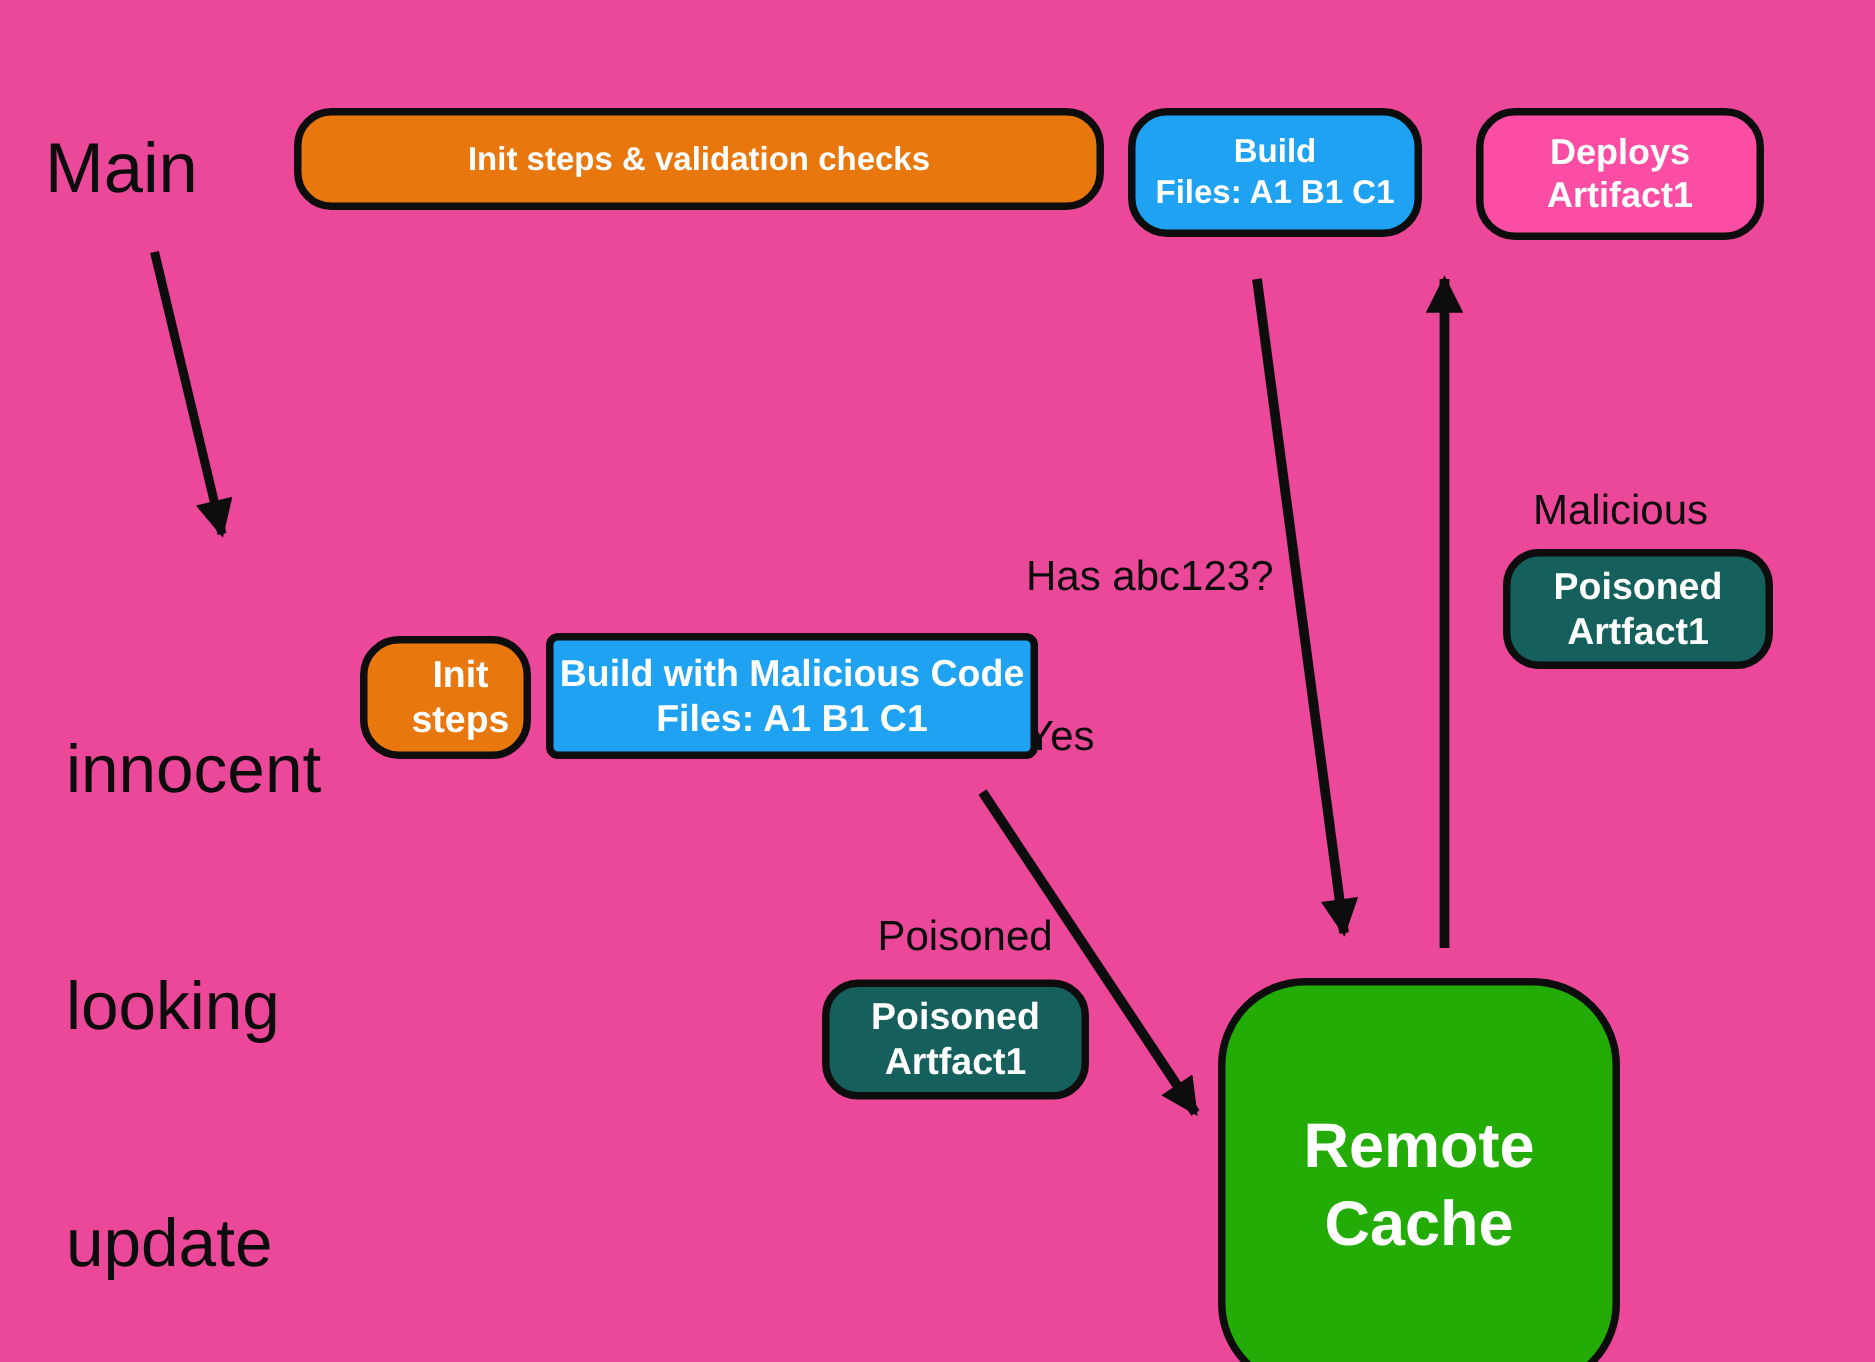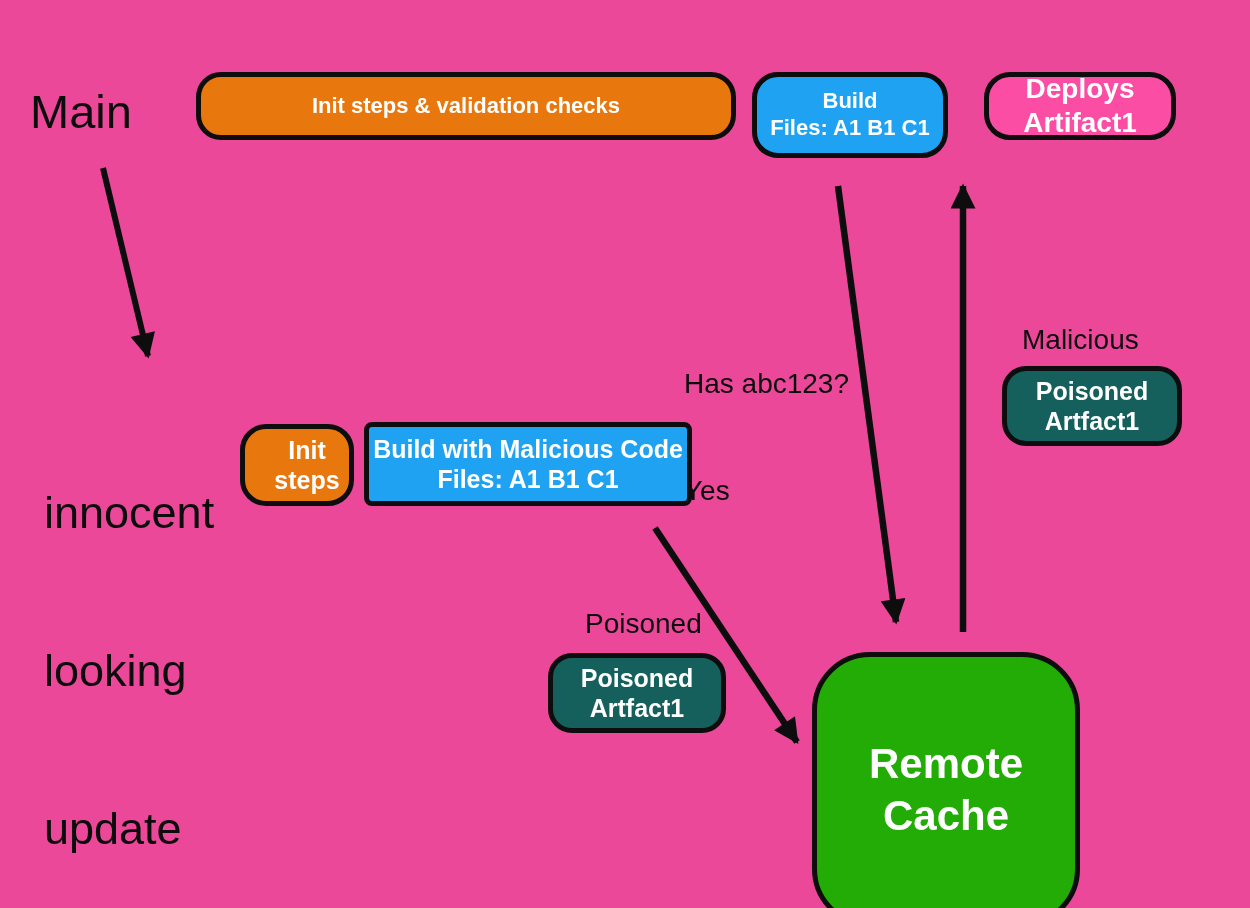--- a/index.html
+++ b/index.html
@@ -31,21 +31,21 @@
     line-height: 1.22;
   }
   .node-orange { background: #e8770e; }
   .node-blue   { background: #1ea2f1; }
   .node-pink   { background: #fb4da4; }
   .node-teal   { background: #15605c; }
   .node-green  { background: #23ab06; }
 
   #node-init-validation { left: 196px; top: 72px;  width: 540px; height: 68px; border-radius: 25px; font-size: 22px; }
   #node-build           { left: 752px; top: 72px;  width: 196px; height: 86px; border-radius: 26px; font-size: 22px; }
-  #node-deploys         { left: 984px; top: 72px;  width: 192px; height: 68px; border-radius: 26px; font-size: 28px; }
+  #node-deploys         { left: 984px; top: 72px;  width: 192px; height: 88px; border-radius: 26px; font-size: 24px; }
   #node-init-steps      { left: 240px; top: 424px; width: 114px; height: 82px; border-radius: 26px; font-size: 25px; padding-left: 20px; }
   #node-build-malicious { left: 364px; top: 422px; width: 328px; height: 84px; border-radius: 8px; font-size: 25px; }
   #node-poisoned-downloads { left: 1002px; top: 366px; width: 180px; height: 80px; border-radius: 24px; font-size: 25px; }
   #node-poisoned-uploads   { left: 548px;  top: 653px; width: 178px; height: 80px; border-radius: 24px; font-size: 25px; }
   #node-remote-cache    { left: 812px; top: 652px; width: 268px; height: 275px; border-radius: 58px; font-size: 42px; }
 
   
   .flabel {
     position: absolute;
     color: #0c0c0c;

